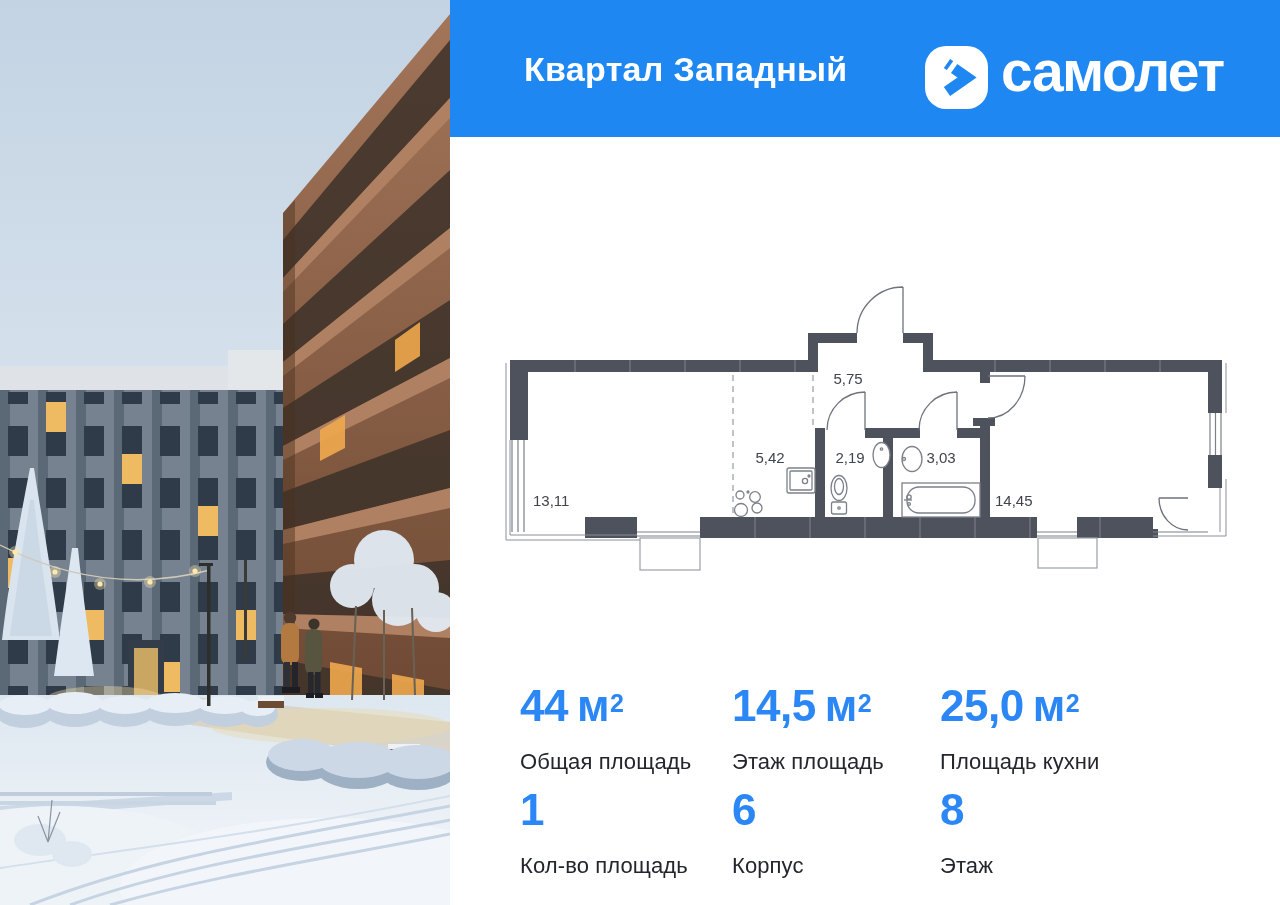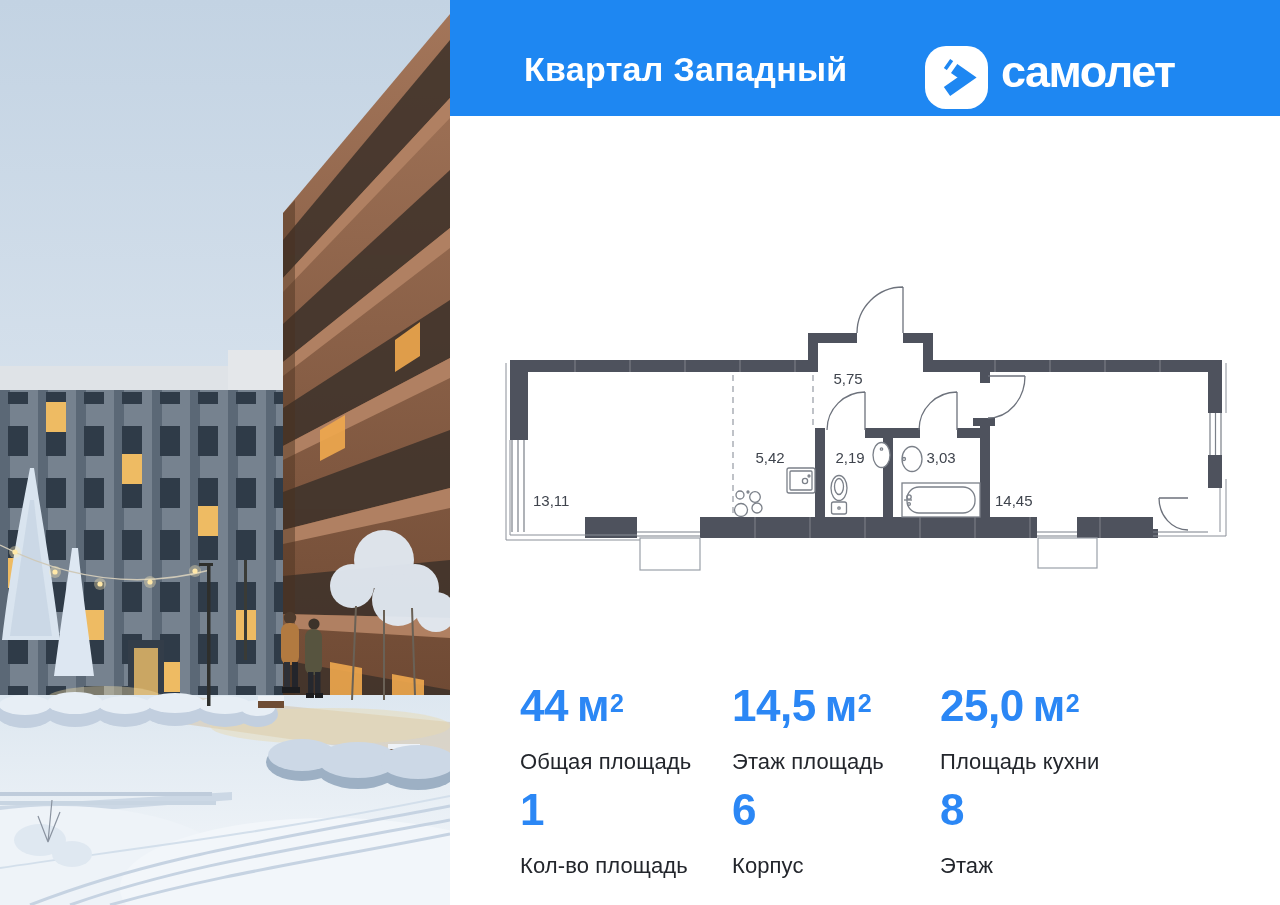--- a/index.html
+++ b/index.html
@@ -1,25 +1,25 @@
 <!DOCTYPE html>
 <html><head>
 <meta charset="utf-8">
 <style>
   html,body{margin:0;padding:0;background:#ffffff;}
   body{width:1280px;height:905px;position:relative;overflow:hidden;
        font-family:"Liberation Sans",sans-serif;}
   .card{position:absolute;inset:0;width:1280px;height:905px;}
   .photo{position:absolute;left:0;top:0;width:450px;height:905px;overflow:hidden;}
   .panel{position:absolute;left:450px;top:0;width:830px;height:905px;background:#ffffff;}
-  .header{position:absolute;left:0;top:0;width:830px;height:116px;background:#1E87F2;}
+  .header{position:absolute;left:0;top:0;width:830px;height:137px;background:#1E87F2;}
   .title{position:absolute;left:74px;top:50px;font-size:34px;font-weight:700;
          color:#ffffff;letter-spacing:.3px;white-space:nowrap;}
   .logo{position:absolute;left:475px;top:46px;width:63px;height:63px;}
-  .brand{position:absolute;left:551px;top:40px;font-size:45px;font-weight:700;
+  .brand{position:absolute;left:551px;top:40px;font-size:57px;font-weight:700;
          color:#ffffff;letter-spacing:-1.5px;line-height:63px;white-space:nowrap;}
   .plan{position:absolute;left:50px;top:283px;width:730px;height:295px;}
   .plan text{font-family:"Liberation Sans",sans-serif;}
   .stat{position:absolute;width:215px;}
   .stat .value{font-size:44px;font-weight:700;color:#2B87F5;line-height:60px;
                letter-spacing:-.5px;white-space:nowrap;}
   .stat .unit{margin-left:9px;}
   .stat .sup{font-size:25px;font-weight:700;vertical-align:top;position:relative;
              top:-3px;margin-left:1px;}
   .stat .label{margin-top:13px;font-size:22px;color:#23262C;letter-spacing:.1px;}

